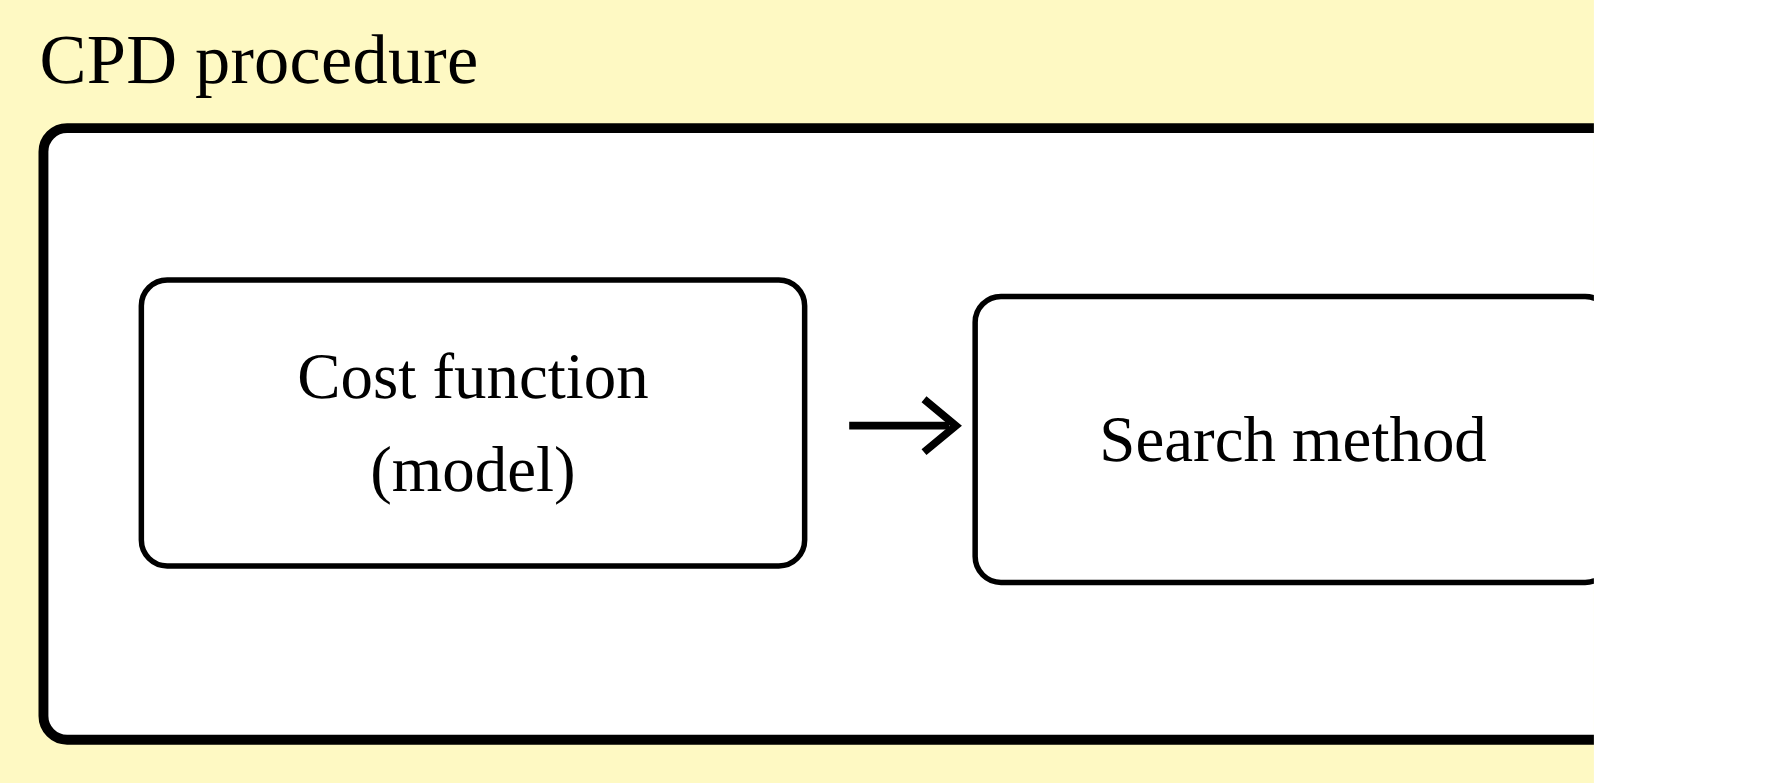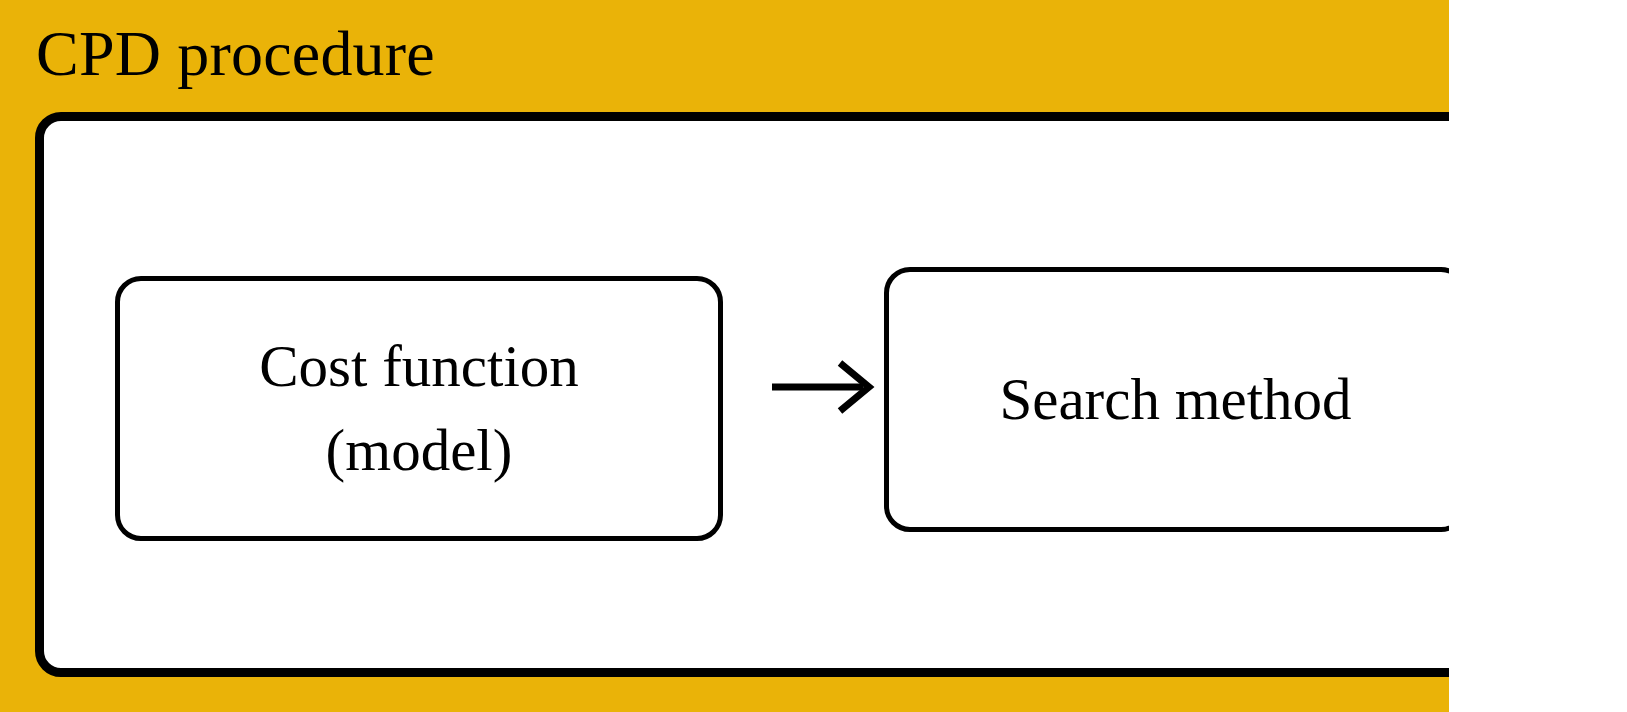--- a/index.html
+++ b/index.html
@@ -10,21 +10,21 @@
   }
   body {
     font-family: "Liberation Serif", "DejaVu Serif", serif;
     color: #000000;
   }
 
   #canvas {
     position: relative;
     width: 1449px;
     height: 712px;
-    background: #eab308;
+    background: #fef9c3;
     overflow: hidden;
   }
 
   
   .diagram-title {
     position: absolute;
     left: 36px;
     top: 22px;
     font-size: 64px;
     line-height: 1.0;
@@ -60,25 +60,24 @@
   }
 
   .stage-box .stage-label {
     font-size: 59px;
     line-height: 1.42;
     white-space: pre-line;
     color: #000000;
   }
 
   #stage-cost {
-    left: 71px;   
+    left: 82px;   
     top: 131px;   
     width: 608px; 
     height: 265px;
-    margin-top: 24px;
   }
 
   #stage-search {
     left: 840px;  
     top: 131px;
     width: 583px; 
     height: 265px;
     margin-top: 15px;
   }
 

